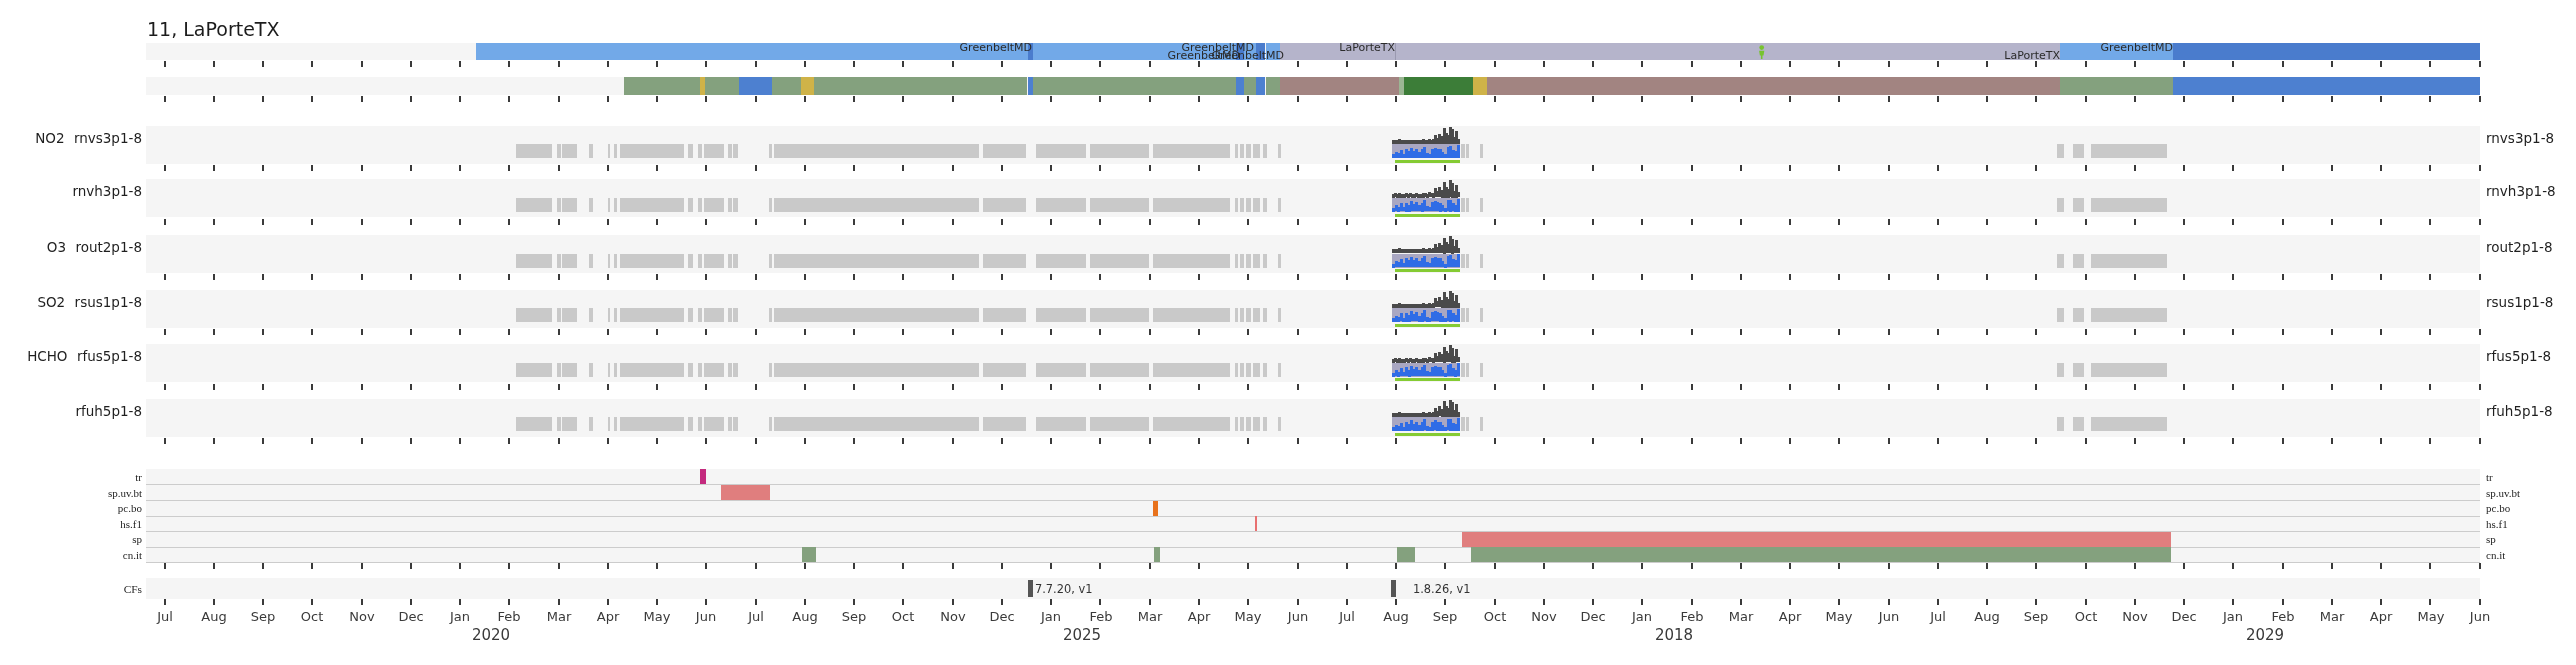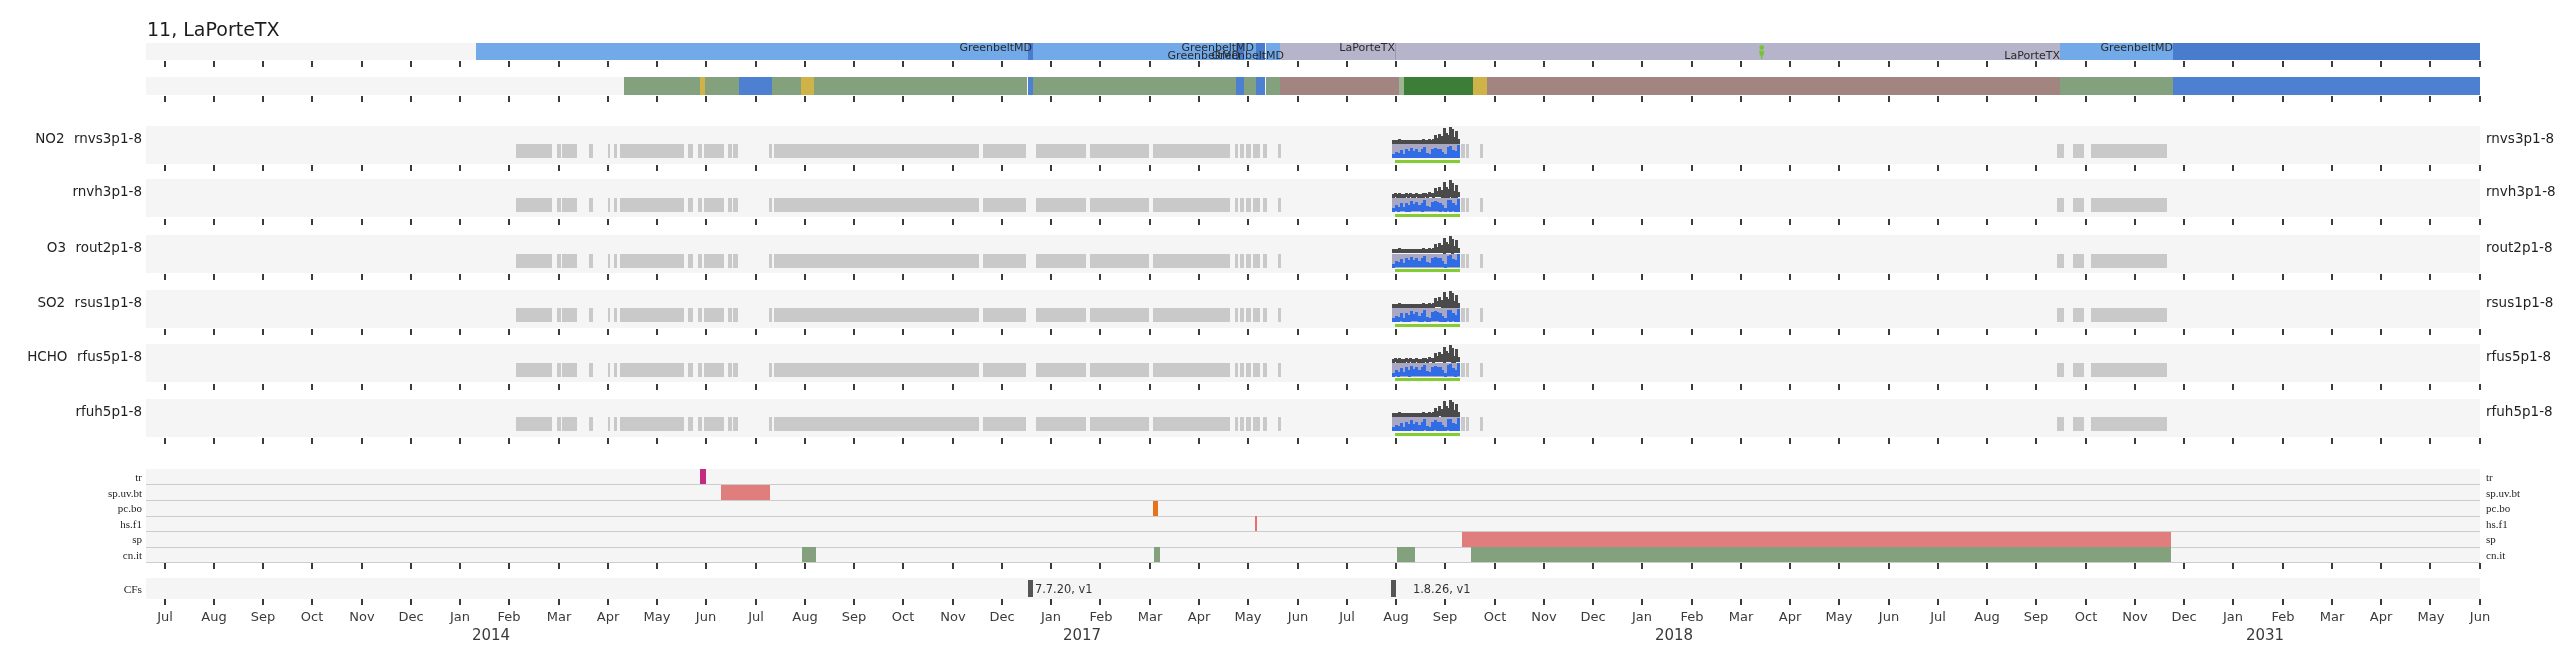--- a/index.html
+++ b/index.html
@@ -556,24 +556,24 @@
     <div class="mlabel" style="left: 2036px; top: 609px;">Sep</div>
     <div class="mlabel" style="left: 2086px; top: 609px;">Oct</div>
     <div class="mlabel" style="left: 2135px; top: 609px;">Nov</div>
     <div class="mlabel" style="left: 2184px; top: 609px;">Dec</div>
     <div class="mlabel" style="left: 2233px; top: 609px;">Jan</div>
     <div class="mlabel" style="left: 2283px; top: 609px;">Feb</div>
     <div class="mlabel" style="left: 2332px; top: 609px;">Mar</div>
     <div class="mlabel" style="left: 2381px; top: 609px;">Apr</div>
     <div class="mlabel" style="left: 2431px; top: 609px;">May</div>
     <div class="mlabel" style="left: 2480px; top: 609px;">Jun</div>
-    <div class="ylabel" style="left: 491px; top: 626px;">2014</div>
-    <div class="ylabel" style="left: 1082px; top: 626px;">2017</div>
+    <div class="ylabel" style="left: 491px; top: 626px;">2020</div>
+    <div class="ylabel" style="left: 1082px; top: 626px;">2025</div>
     <div class="ylabel" style="left: 1674px; top: 626px;">2018</div>
-    <div class="ylabel" style="left: 2265px; top: 626px;">2031</div>
+    <div class="ylabel" style="left: 2265px; top: 626px;">2029</div>
     <div class="seg" style="left: 476px; top: 43px; width: 552px; height: 17px; background: rgb(114, 169, 232);"></div>
     <div class="seg" style="left: 1028px; top: 43px; width: 5.7px; height: 17px; background: rgb(74, 124, 205);"></div>
     <div class="seg" style="left: 1033px; top: 43px; width: 203px; height: 17px; background: rgb(114, 169, 232);"></div>
     <div class="seg" style="left: 1236px; top: 43px; width: 7.8px; height: 17px; background: rgb(74, 124, 205);"></div>
     <div class="seg" style="left: 1244px; top: 43px; width: 12.5px; height: 17px; background: rgb(114, 169, 232);"></div>
     <div class="seg" style="left: 1256px; top: 43px; width: 9.4px; height: 17px; background: rgb(74, 124, 205);"></div>
     <div class="seg" style="left: 1266px; top: 43px; width: 14px; height: 17px; background: rgb(114, 169, 232);"></div>
     <div class="seg" style="left: 1280px; top: 43px; width: 115px; height: 17px; background: rgb(181, 180, 203);"></div>
     <div class="seg" style="left: 1395px; top: 43px; width: 665px; height: 17px; background: rgb(181, 180, 203);"></div>
     <div class="seg" style="left: 2060px; top: 43px; width: 113px; height: 17px; background: rgb(114, 169, 232);"></div>

